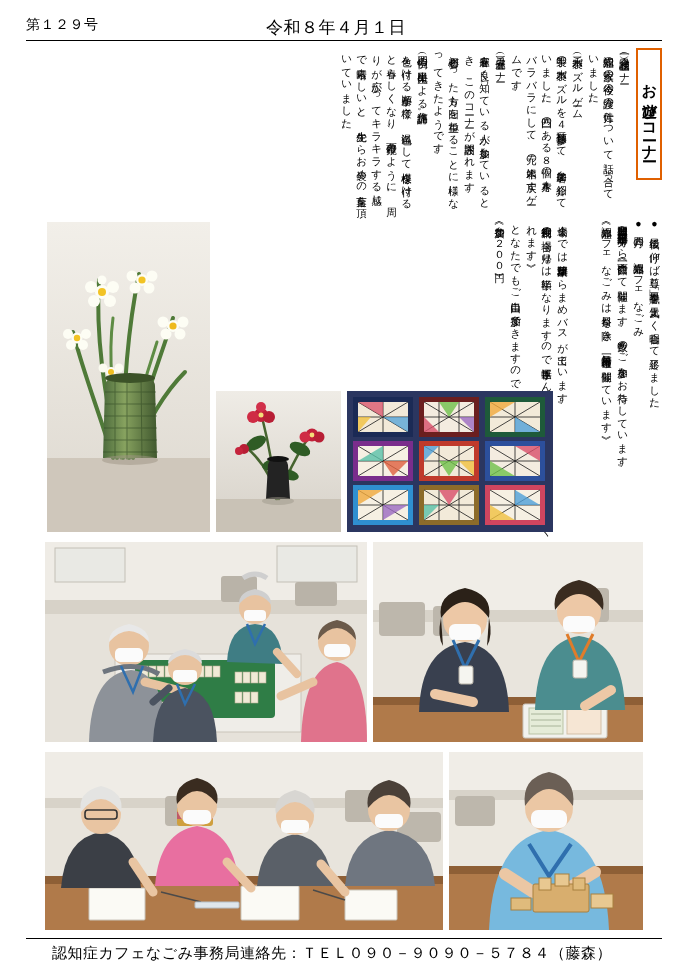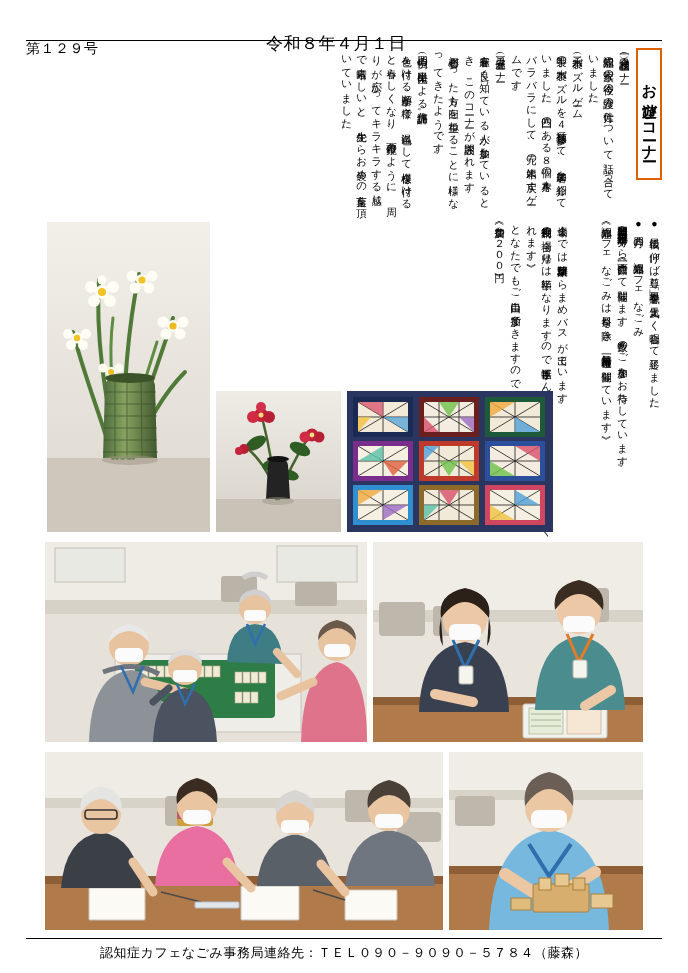--- a/index.html
+++ b/index.html
@@ -22,22 +22,21 @@
     height: 973px;
   }
   
   .header {
     position: absolute;
     left: 26px;
     top: 16px;
     width: 636px;
     height: 26px;
     display: flex;
-    align-items: flex-end;
-    margin-top: 16px;
+    align-items: flex-start;
   }
   .issue-no {
     font-size: 14px;
     letter-spacing: 0.5px;
   }
   .issue-date {
     position: absolute;
     left: 240px;
     top: 0;
     font-size: 17px;
@@ -140,25 +139,25 @@
   
   .footer-rule {
     position: absolute;
     left: 26px;
     top: 938px;
     width: 636px;
     border-top: 1.5px solid #000;
   }
   .footer {
     position: absolute;
-    left: 26px;
+    left: 14px;
     top: 944px;
     width: 636px;
     text-align: center;
-    font-size: 13px;
+    font-size: 15px;
     letter-spacing: 0.5px;
   }
 </style>
 </head>
 <body>
 
 <div class="page">
 
   <div class="header">
     <div class="issue-no">第１２９号</div>

